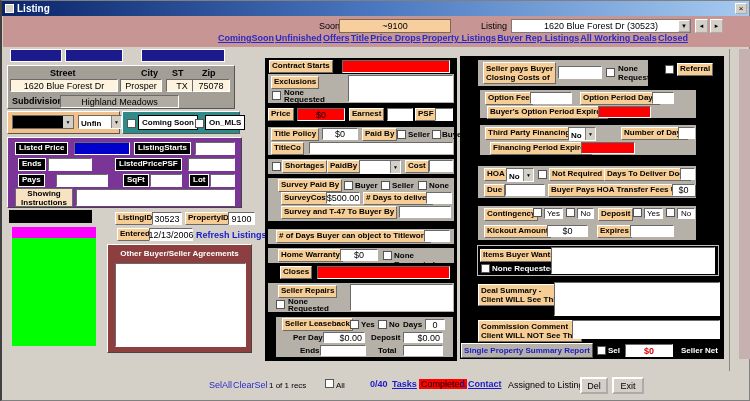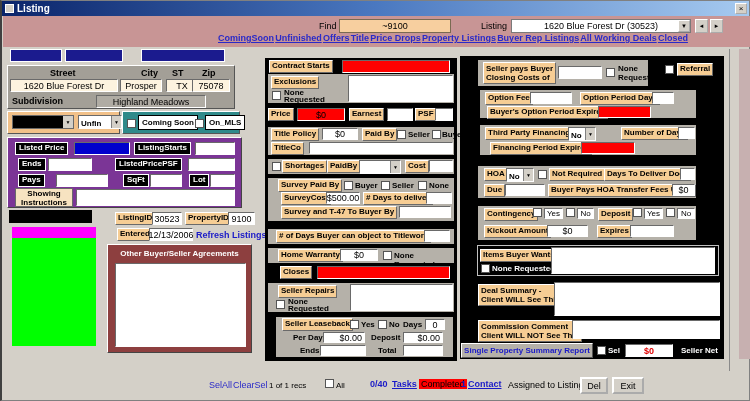--- a/index.html
+++ b/index.html
@@ -54,21 +54,21 @@
 <div id="win">
 
   <div class="titlebar">
     <span class="ticon"></span>
     <span class="ttext">Listing</span>
   </div>
   <div class="closebox">×</div>
 
   <div class="pinkband">
     <div class="findrow">
-      <span class="flabel" style="left:316px;">Find</span>
+      <span class="flabel" style="left:316px;">Soon</span>
       <div class="findbox">~9100</div>
       <span class="flabel" style="left:478px;">Listing</span>
       <div class="listcombo">
         <span>1620 Blue Forest Dr (30523)</span>
         <span class="arr">▼</span>
       </div>
       <div class="navbtn" style="left:692px;">◂</div>
       <div class="navbtn" style="left:707px;">▸</div>
     </div>
     <div class="linksrow">
@@ -91,21 +91,21 @@
   <div style="position:absolute;left:5px;top:64px;width:228px;height:44px;background:#a39f97;border:1px solid;border-color:#fff #555 #555 #fff;">
     <span class="bt" style="position:absolute;left:42px;top:2px;font-size:9px;">Street</span>
     <span class="bt" style="position:absolute;left:133px;top:2px;font-size:9px;">City</span>
     <span class="bt" style="position:absolute;left:164px;top:2px;font-size:9px;">ST</span>
     <span class="bt" style="position:absolute;left:194px;top:2px;font-size:9px;">Zip</span>
     <div class="fld centered" style="position:absolute;left:2px;top:13px;width:108px;background:#fdf3df;">1620 Blue Forest Dr</div>
     <div class="fld centered" style="position:absolute;left:112px;top:13px;width:42px;background:#fdf3df;">Prosper</div>
     <div class="fld centered" style="position:absolute;left:158px;top:13px;width:32px;background:#fdf3df;">TX</div>
     <div class="fld centered" style="position:absolute;left:184px;top:13px;width:38px;background:#fdf3df;">75078</div>
     <span class="bt" style="position:absolute;left:4px;top:30px;font-size:9px;">Subdivision</span>
-    <div class="fld centered" style="position:absolute;left:52px;top:29px;width:110px;background:#b0aca4;margin-left:36px;">Highland Meadows</div>
+    <div class="fld centered" style="position:absolute;left:52px;top:29px;width:119px;background:#b0aca4;">Highland Meadows</div>
   </div>
 
   <div style="position:absolute;left:5px;top:110px;width:113px;height:23px;background:#f2c189;border:1px solid;border-color:#fff #555 #555 #fff;">
     <div style="position:absolute;left:4px;top:3px;width:62px;height:14px;background:#000;border:1px solid #6a6a6a;">
       <span style="position:absolute;right:0;top:0;width:10px;height:100%;background:#d4d0c8;font-size:5px;text-align:center;line-height:12px;">▼</span>
     </div>
     <div class="combo" style="position:absolute;left:70px;top:3px;width:44px;">
       <span>Unfin</span>
       <span class="arr">▼</span>
     </div>

